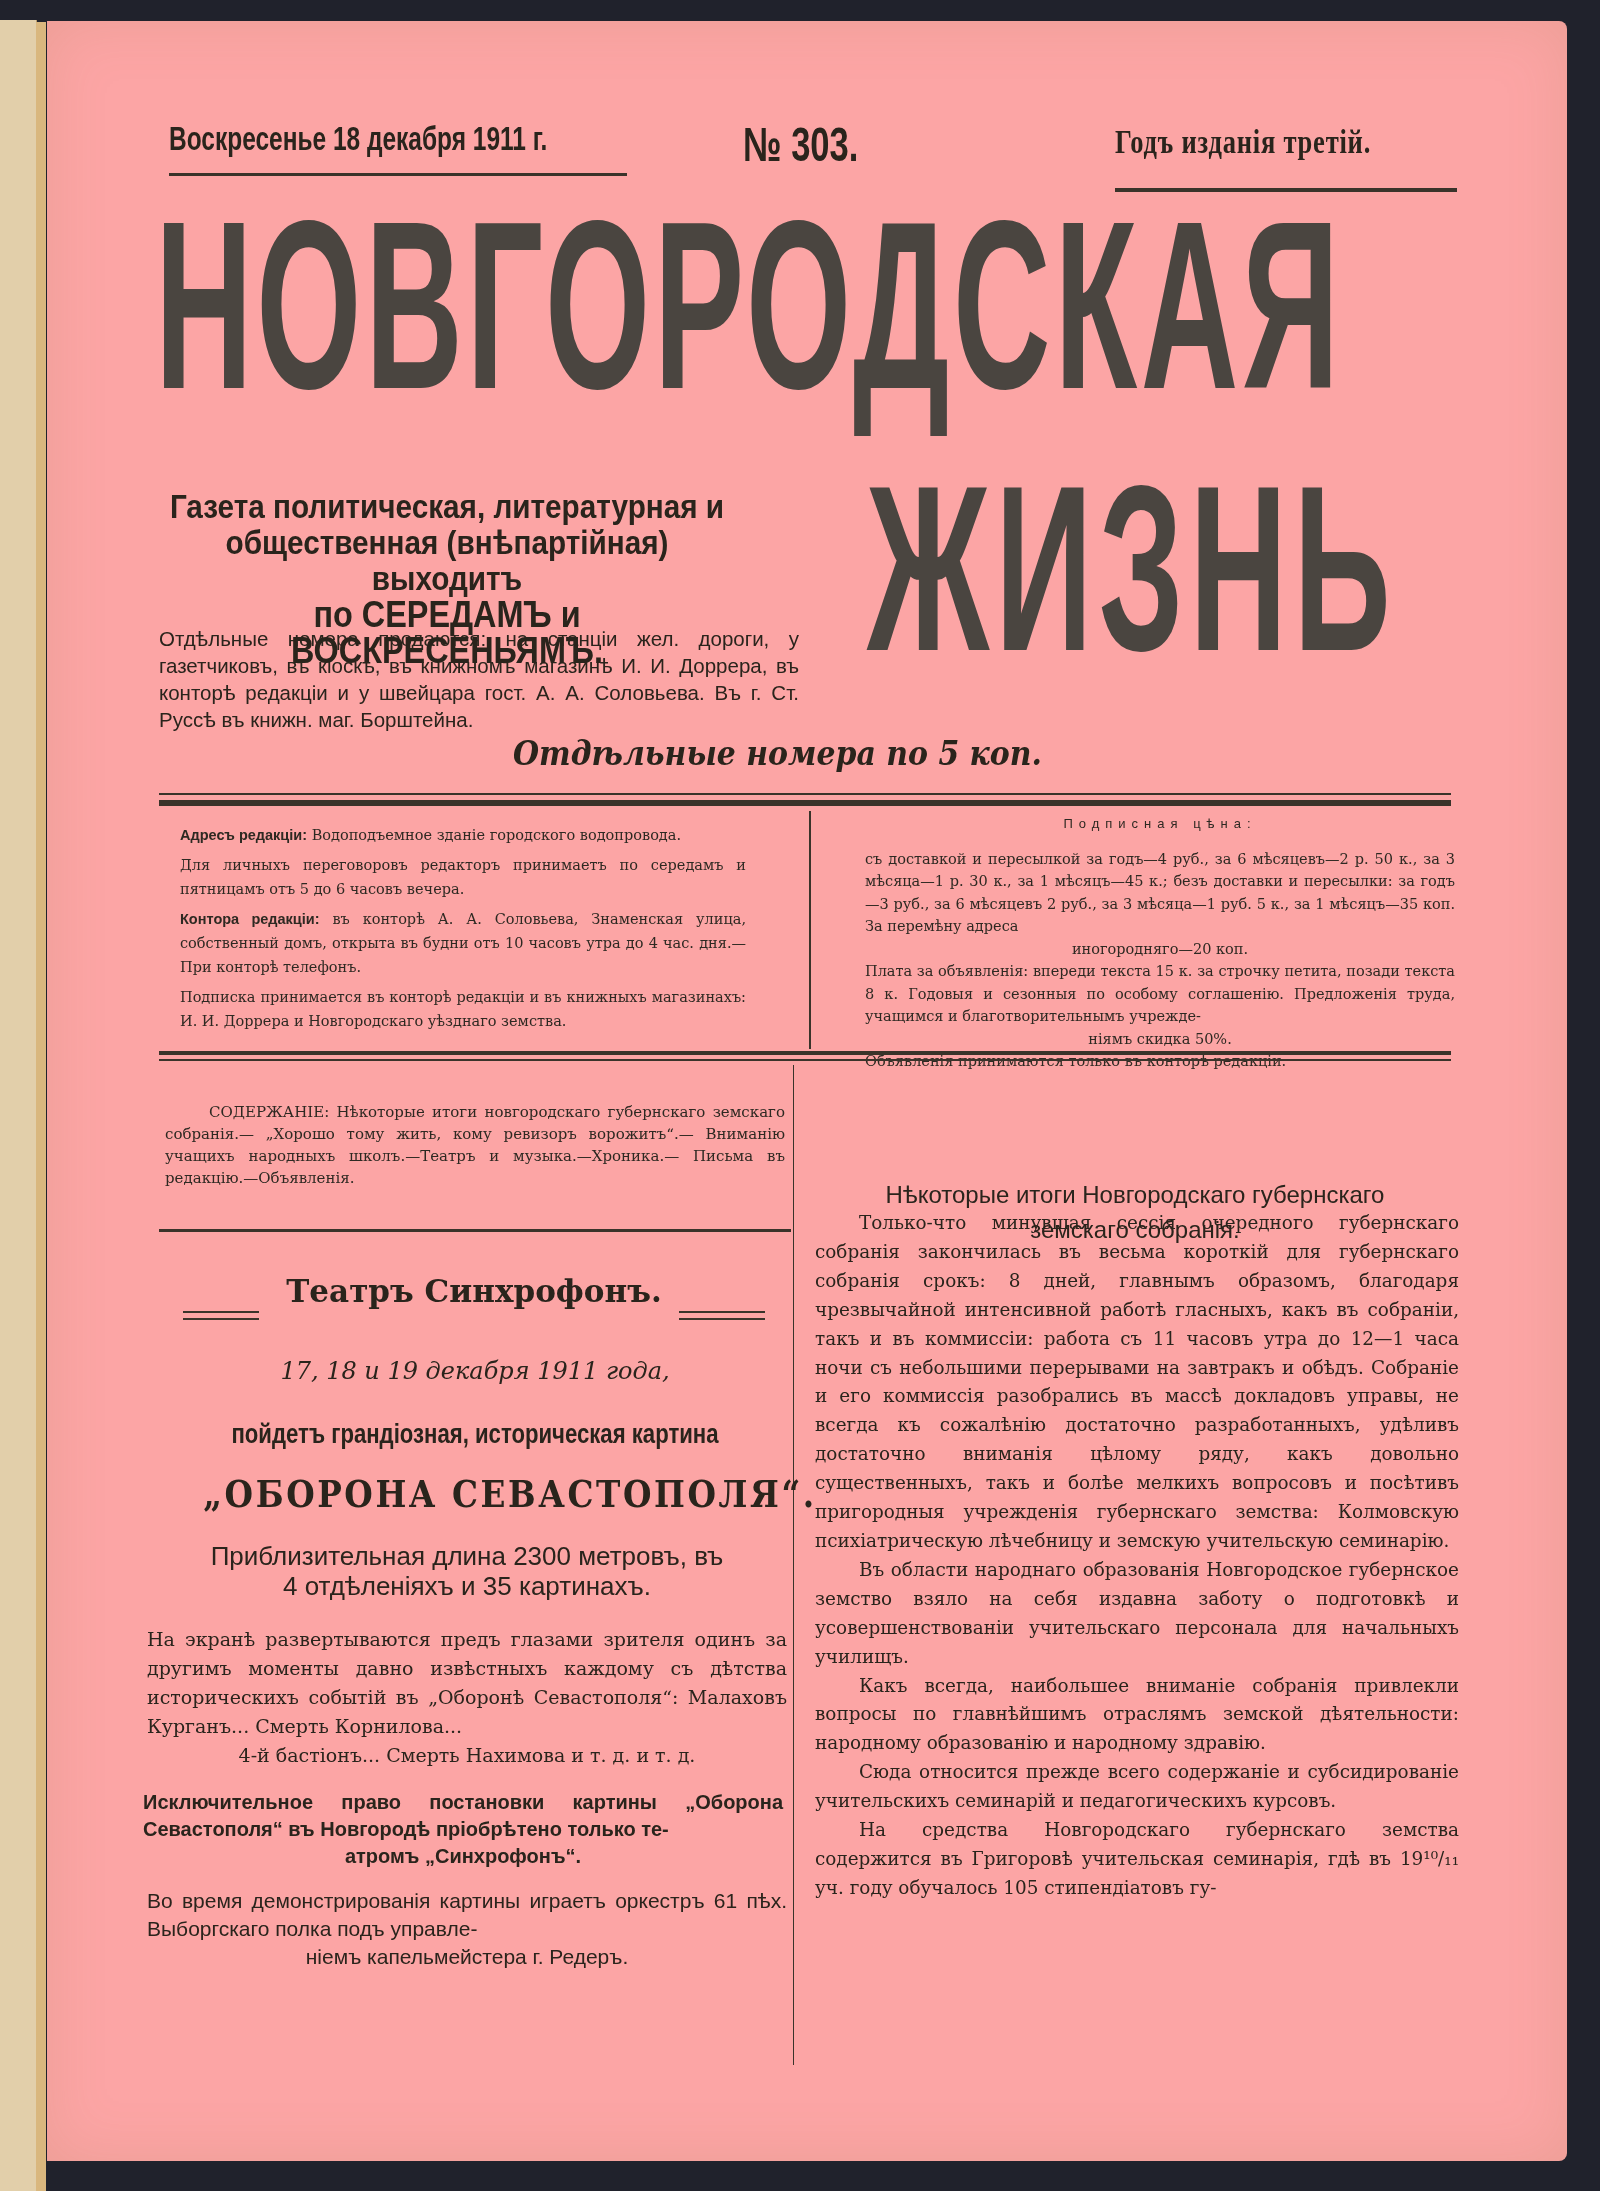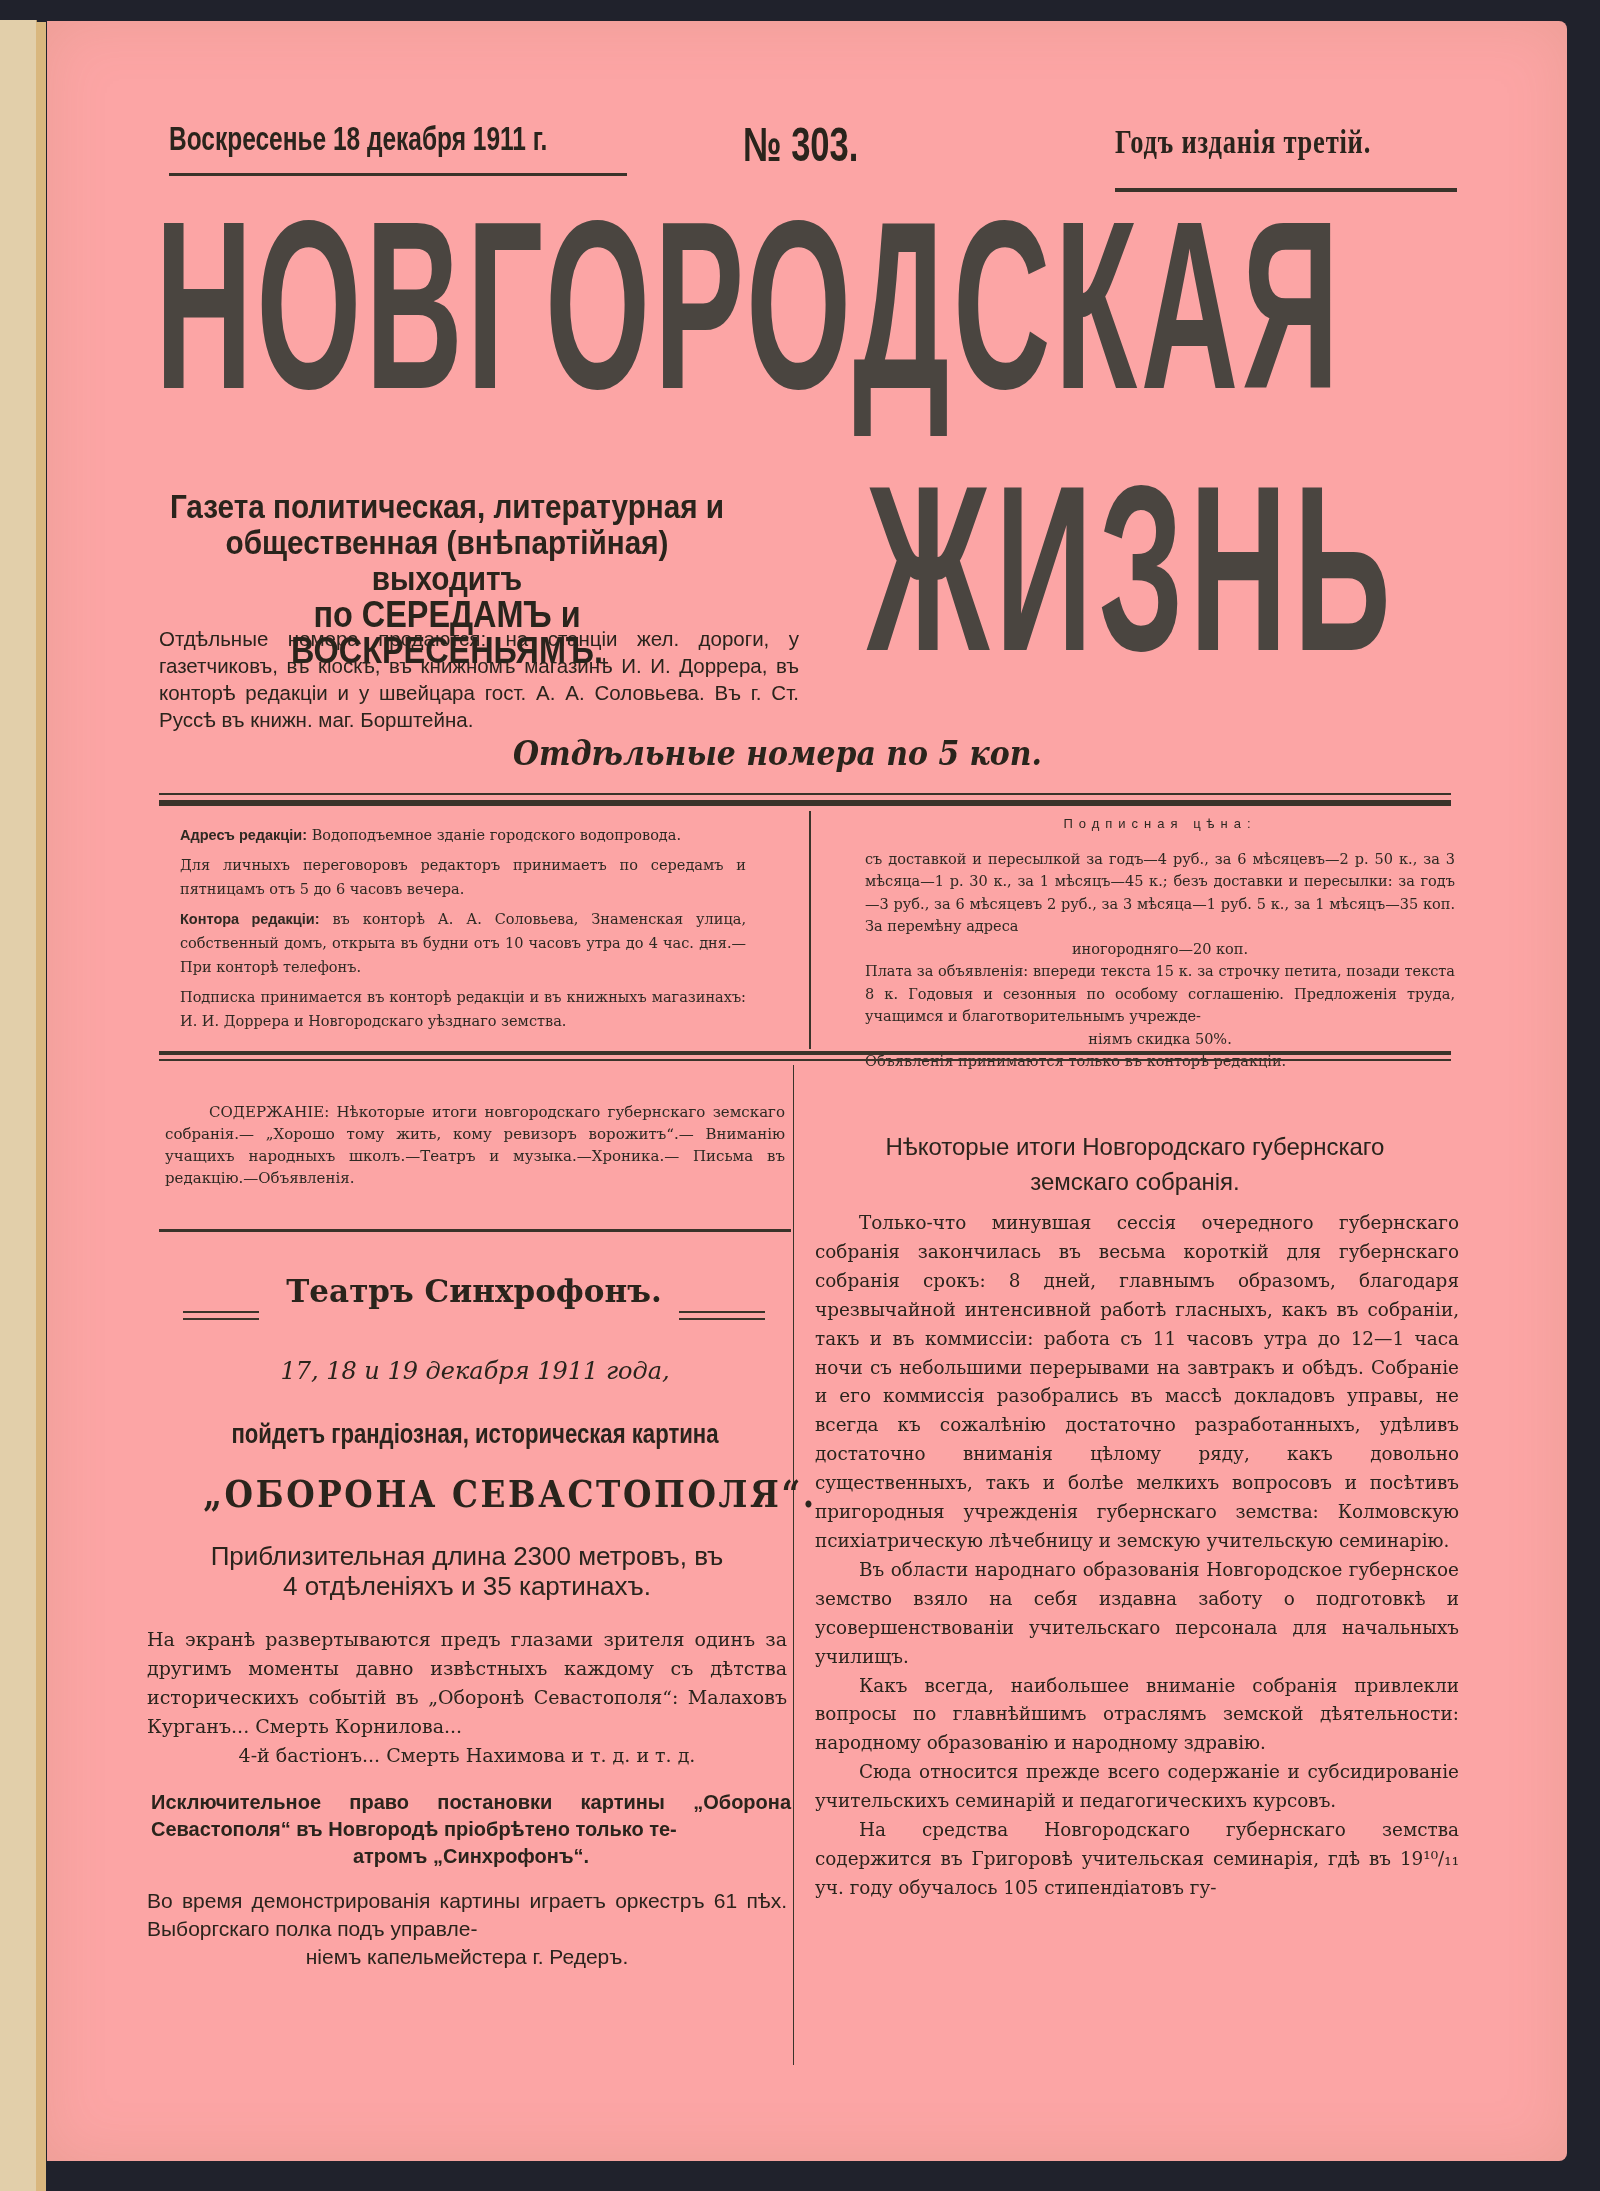--- a/index.html
+++ b/index.html
@@ -123,33 +123,33 @@
     .ad-length {
       left: 100px; top: 1520px; width: 640px; text-align: center; font-family: "Liberation Sans", sans-serif;
       font-size: 26px; line-height: 30px; color: #2a241c;
     }
     .ad-body {
       left: 100px; top: 1604px; width: 640px; font-size: 19px; line-height: 29px; text-align: justify;
       color: #2a241c;
     }
     .ad-body .last { text-align: center; }
     .ad-rights {
-      left: 104px; top: 1768px; width: 640px; font-family: "Liberation Sans", sans-serif; font-weight: bold;
+      left: 96px; top: 1768px; width: 640px; font-family: "Liberation Sans", sans-serif; font-weight: bold;
       font-size: 20px; line-height: 27px; text-align: justify; color: #2a241c;
     }
     .ad-rights .last { text-align: center; }
     .ad-orch {
       left: 100px; top: 1866px; width: 640px; font-family: "Liberation Sans", sans-serif;
       font-size: 21px; line-height: 28px; text-align: justify; color: #2a241c;
     }
     .ad-orch .last { text-align: center; }
 
     
     .art-title {
-      left: 764px; top: 1108px; width: 648px; text-align: center; font-family: "Liberation Sans", sans-serif;
+      left: 764px; top: 1156px; width: 648px; text-align: center; font-family: "Liberation Sans", sans-serif;
       font-size: 24px; line-height: 35px; color: #2a241c;
     }
     .art-body {
       left: 768px; top: 1188px; width: 644px; font-size: 18.4px; line-height: 28.9px;
       color: #2a241c; text-align: justify;
     }
     .art-body p { margin: 0; text-indent: 44px; }
   </style>
 </head>
 <body>

